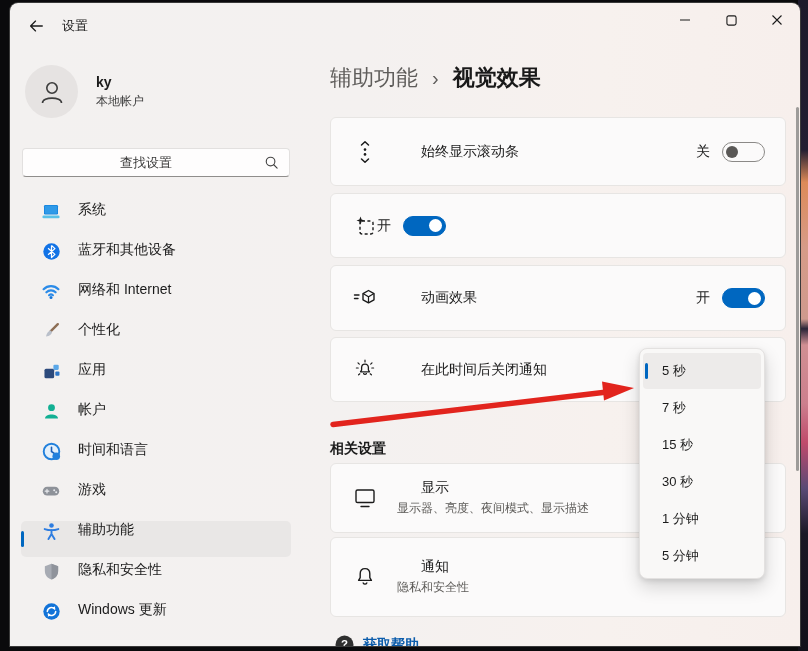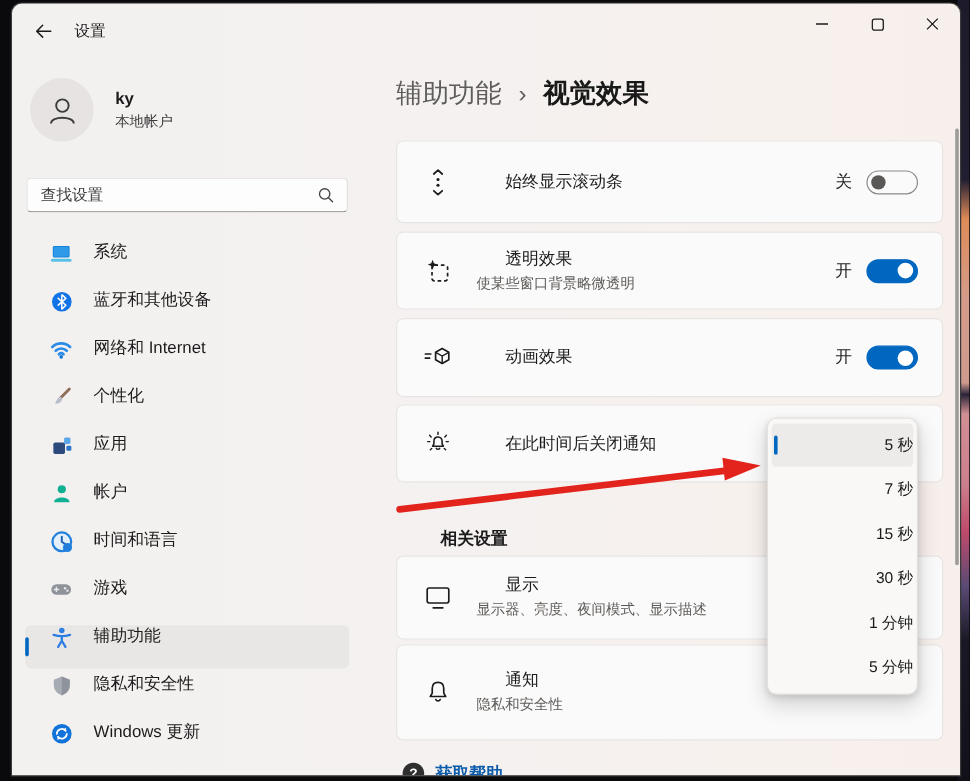--- a/index.html
+++ b/index.html
@@ -28,21 +28,21 @@
   
   .user { position:absolute; left:15px; top:62px; display:flex; align-items:center; gap:18px; }
   .avatar { width:53px; height:53px; border-radius:50%; background:#e6e3e2; display:flex; align-items:center; justify-content:center; }
   .user-name { font-size:14px; font-weight:bold; color:#1b1b1b; }
   .user-type { font-size:12px; color:#3d3d3d; margin-top:3px; }
 
   .searchbox { position:absolute; left:12px; top:145px; width:268px; height:29px; background:#fefdfd;
     border:1px solid #e2e0df; border-bottom:1px solid #8f8d8b; border-radius:4px;
     display:flex; align-items:center; }
   .searchbox input { flex:1; border:none; outline:none; background:transparent; font-size:13px;
-    color:#8b5cf6; padding:0 6px 0 11px; font-family:inherit; }
+    color:#8b5cf6; padding:0 6px 0 11px; font-family:inherit;text-align:center; }
   .searchbox input::placeholder { color:#3a3a3a; opacity:1; }
   .searchbox .mag { padding-right:10px; display:flex; }
 
   .nav { position:absolute; left:11px; top:198px; width:270px; }
   .nav-item { position:relative; height:36px; margin-bottom:4px; border-radius:5px;
     display:flex; padding-left:20px; gap:17px; cursor:pointer; }
   .nav-item.selected { background:#e9e7e6; }
   .nav-item.selected .accent { position:absolute; left:0; top:10px; width:3px; height:16px;
     border-radius:2px; background:#0067c0; }
   .nav-label { font-size:14px; color:#1b1b1b; }
@@ -61,31 +61,31 @@
   .c-title { font-size:14px; color:#1b1b1b;margin-left:24px; }
   .c-sub { font-size:12px; color:#5d5b58; margin-top:3px; }
   .c-state { font-size:14px; color:#1b1b1b; margin-right:12px; }
 
   .toggle { width:43px; height:20px; border-radius:10px; position:relative; flex:none; cursor:pointer; }
   .toggle.off { border:1px solid #8b8987; background:#fbfafa; }
   .toggle.off .knob { position:absolute; left:3px; top:3px; width:12px; height:12px; border-radius:50%; background:#5a5856; }
   .toggle.on { background:#0067c0; border:1px solid #0067c0; }
   .toggle.on .knob { position:absolute; right:3px; top:2.5px; width:13px; height:13px; border-radius:50%; background:#ffffff; }
 
-  .section-heading { position:absolute; left:320px; top:437px; font-size:14px; font-weight:bold; color:#1b1b1b;margin-left:37px; }
+  .section-heading { position:absolute; left:320px; top:437px; font-size:14px; font-weight:bold; color:#1b1b1b; }
 
   .help-row { position:absolute; left:324px; top:631px; display:flex; align-items:center; gap:8px; }
   .help-label { font-size:14px; font-weight:bold; color:#0b5cab; cursor:pointer; }
 
   
   .dropdown { position:absolute; left:629px; top:345px; width:126px; background:#f9f8f7;
     border:1px solid #e3e1e0; border-radius:8px; padding:3px;
     box-shadow:0 8px 18px rgba(0,0,0,.16), 0 2px 5px rgba(0,0,0,.10); z-index:20; }
   .dd-item { position:relative; height:36px; border-radius:4px; display:flex; align-items:center;
-    padding-left:19px; font-size:13px; color:#1b1b1b; cursor:pointer; margin:1px 0;justify-content:flex-end; }
+    padding-left:19px; font-size:13px; color:#1b1b1b; cursor:pointer; margin:1px 0; }
   .dd-item.selected { background:#edebea; }
   .dd-item.selected .dd-accent { position:absolute; left:2px; top:10px; width:3px; height:16px;
     border-radius:2px; background:#0067c0; }
 
   
   .v-scrollbar { position:absolute; left:786px; top:104px; width:3px; height:364px; background:#9d9b99; border-radius:2px; }
 
   
   #arrow-layer { position:absolute; left:0; top:0; width:808px; height:651px; pointer-events:none; z-index:40; }
 
@@ -305,24 +305,20 @@
         </div>
     </div>
 
     <div class="card" style="top:190px; height:65px;">
       <span class="c-icon">
         <svg width="22" height="22" viewBox="0 0 22 22">
             <rect x="6" y="6" width="13" height="13" rx="2" fill="none" stroke="#1b1b1b" stroke-width="1.4" stroke-dasharray="3 2.4"></rect>
             <path d="M6.5 1.5 L7.6 4.4 L10.5 5.5 L7.6 6.6 L6.5 9.5 L5.4 6.6 L2.5 5.5 L5.4 4.4 Z" fill="#1b1b1b"></path>
           </svg>
       </span>
-      <div class="c-text">
-        <div class="c-title">透明效果</div>
-        <div class="c-sub">使某些窗口背景略微透明</div>
-      </div>
       <span class="c-state">开</span>
       <div class="toggle on">
           <div class="knob"></div>
         </div>
     </div>
 
     <div class="card" style="top:262px; height:66px;">
       <span class="c-icon">
         <svg width="24" height="20" viewBox="0 0 24 20">
             <path d="M1.5 7 H6 M1.5 10.5 H5" stroke="#1b1b1b" stroke-width="1.4" stroke-linecap="round"></path>

